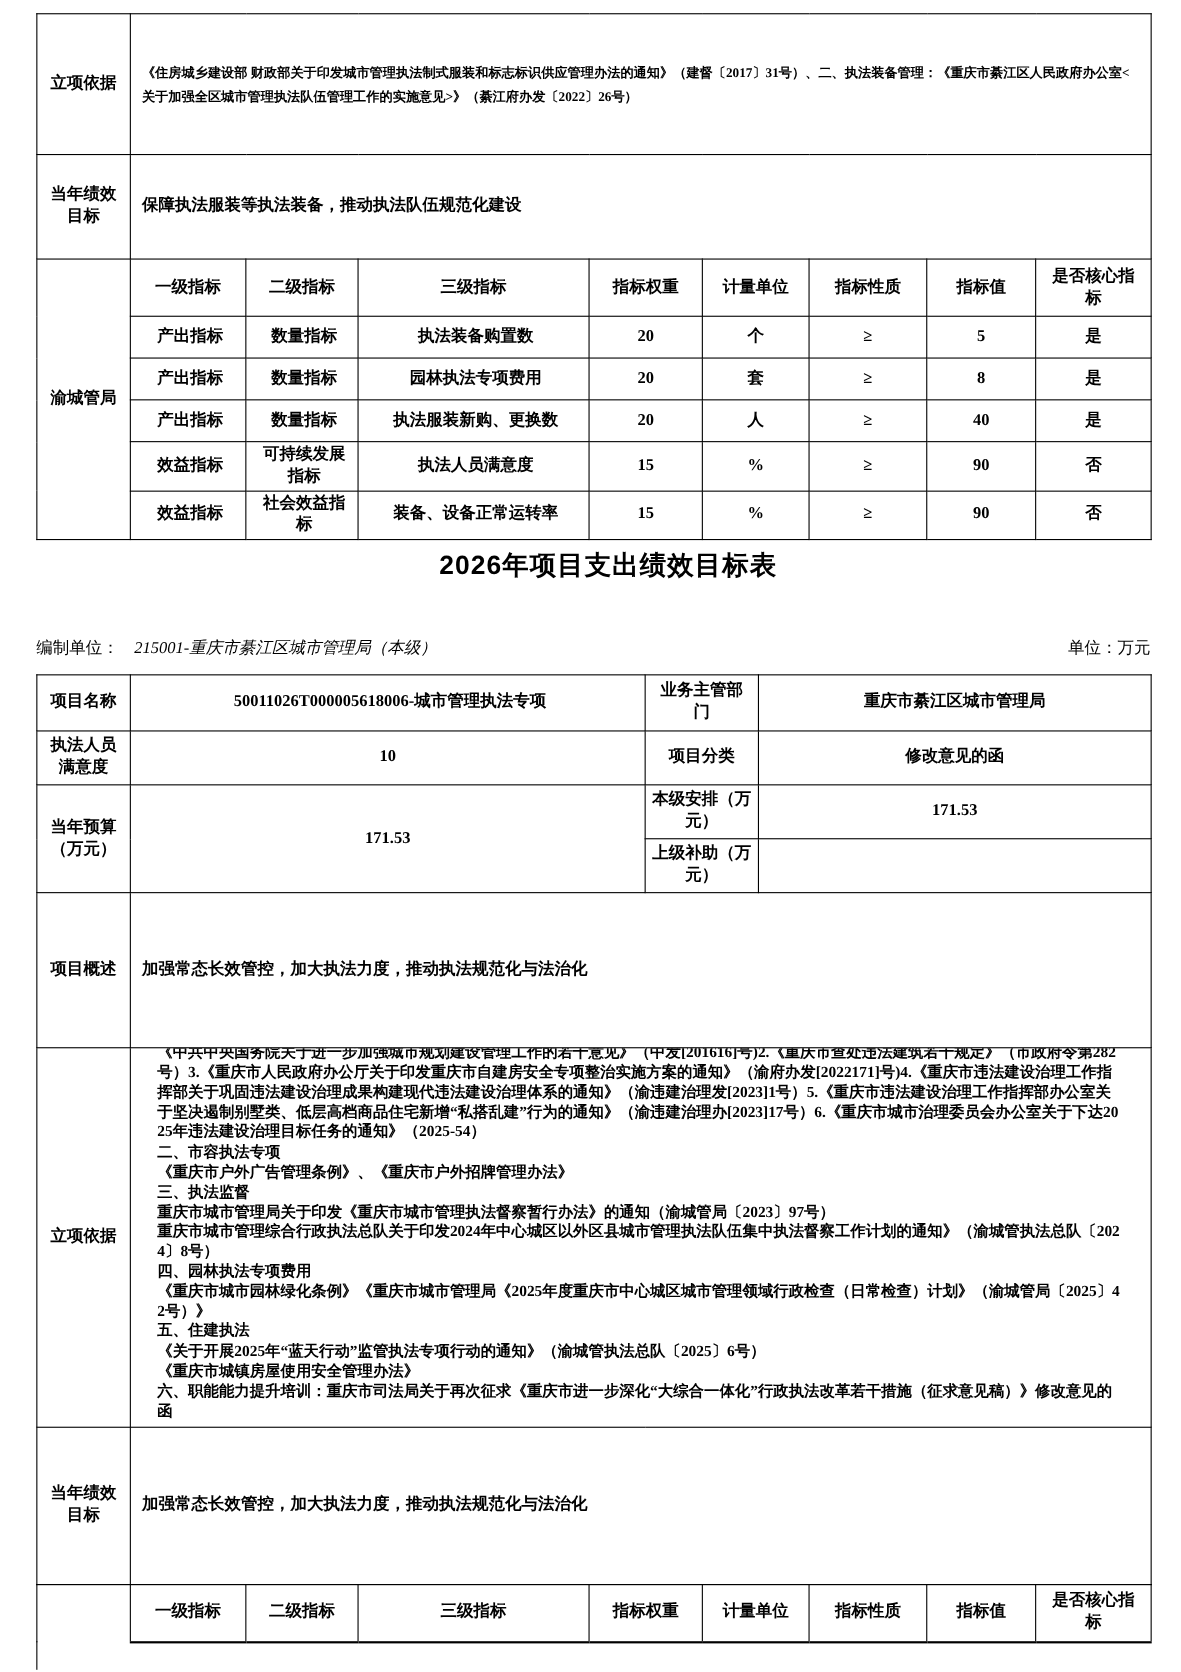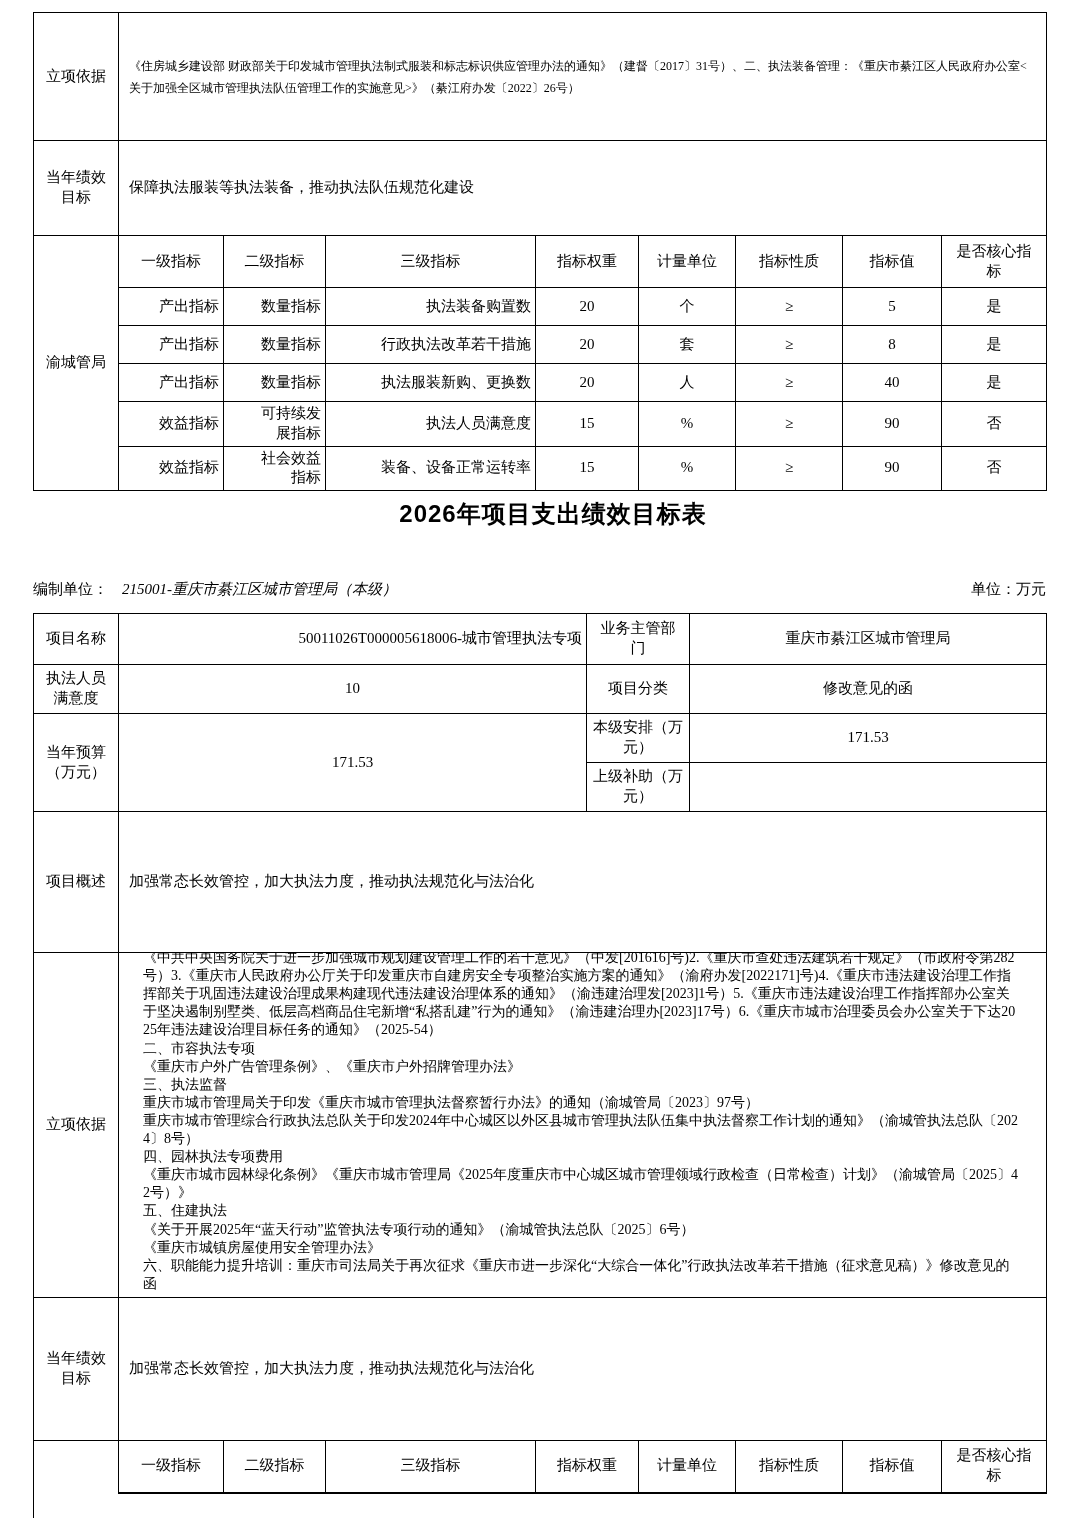--- a/index.html
+++ b/index.html
@@ -1,24 +1,24 @@
 <!DOCTYPE html>
 <html><head>
 <meta charset="utf-8">
 <style>
   html,body{margin:0;padding:0;background:#fff;}
   .page{position:relative;width:1074px;height:1520px;background:#ffffff;
         font-family:"Liberation Serif","DejaVu Serif",serif;color:#000;overflow:hidden;}
-  table.grid{position:absolute;left:33px;border-collapse:collapse;table-layout:fixed;width:1013px;}
+  table.grid{position:absolute;left:33px;border-collapse:collapse;table-layout:fixed;width:1013px;font-weight:bold;}
   table.grid td{border:1px solid #000;font-size:15px;vertical-align:middle;overflow:hidden;
                 word-break:break-all;line-height:1.32;}
   td.lbl{text-align:center;padding:2px 6px;}
   td.hdr{text-align:center;padding:2px 8px;}
   td.ctr{text-align:center;padding:2px 4px;}
-  td.lft{text-align:right;padding:2px 4px 2px 24px;}
+  td.lft{text-align:center;padding:2px 4px 2px 8px;}
   td.txt{text-align:left;padding:2px 10px;}
   .pre{white-space:pre-wrap;}
   td.longcell{vertical-align:top;padding:0 24px;}
   .clipblock{font-size:14px;line-height:18.1px;margin-top:-8px;}
   .toptxt{font-size:12px;line-height:22px;}
   .title{position:absolute;left:0;width:1074px;top:498px;text-align:center;
          font-family:"Liberation Sans","DejaVu Sans",sans-serif;
          font-size:24px;font-weight:bold;letter-spacing:1px;margin-left:16px;}
   .meta{position:absolute;left:33px;right:28px;top:580px;display:flex;
         justify-content:space-between;font-size:15px;}
@@ -72,21 +72,21 @@
       <td class="lft">执法装备购置数</td>
       <td class="ctr">20</td>
       <td class="ctr">个</td>
       <td class="ctr">≥</td>
       <td class="ctr">5</td>
       <td class="ctr">是</td>
     </tr>
     <tr style="height:38px">
       <td class="lft">产出指标</td>
       <td class="lft">数量指标</td>
-      <td class="lft">行政执法改革若干措施</td>
+      <td class="lft">园林执法专项费用</td>
       <td class="ctr">20</td>
       <td class="ctr">套</td>
       <td class="ctr">≥</td>
       <td class="ctr">8</td>
       <td class="ctr">是</td>
     </tr>
     <tr style="height:38px">
       <td class="lft">产出指标</td>
       <td class="lft">数量指标</td>
       <td class="lft">执法服装新购、更换数</td>

